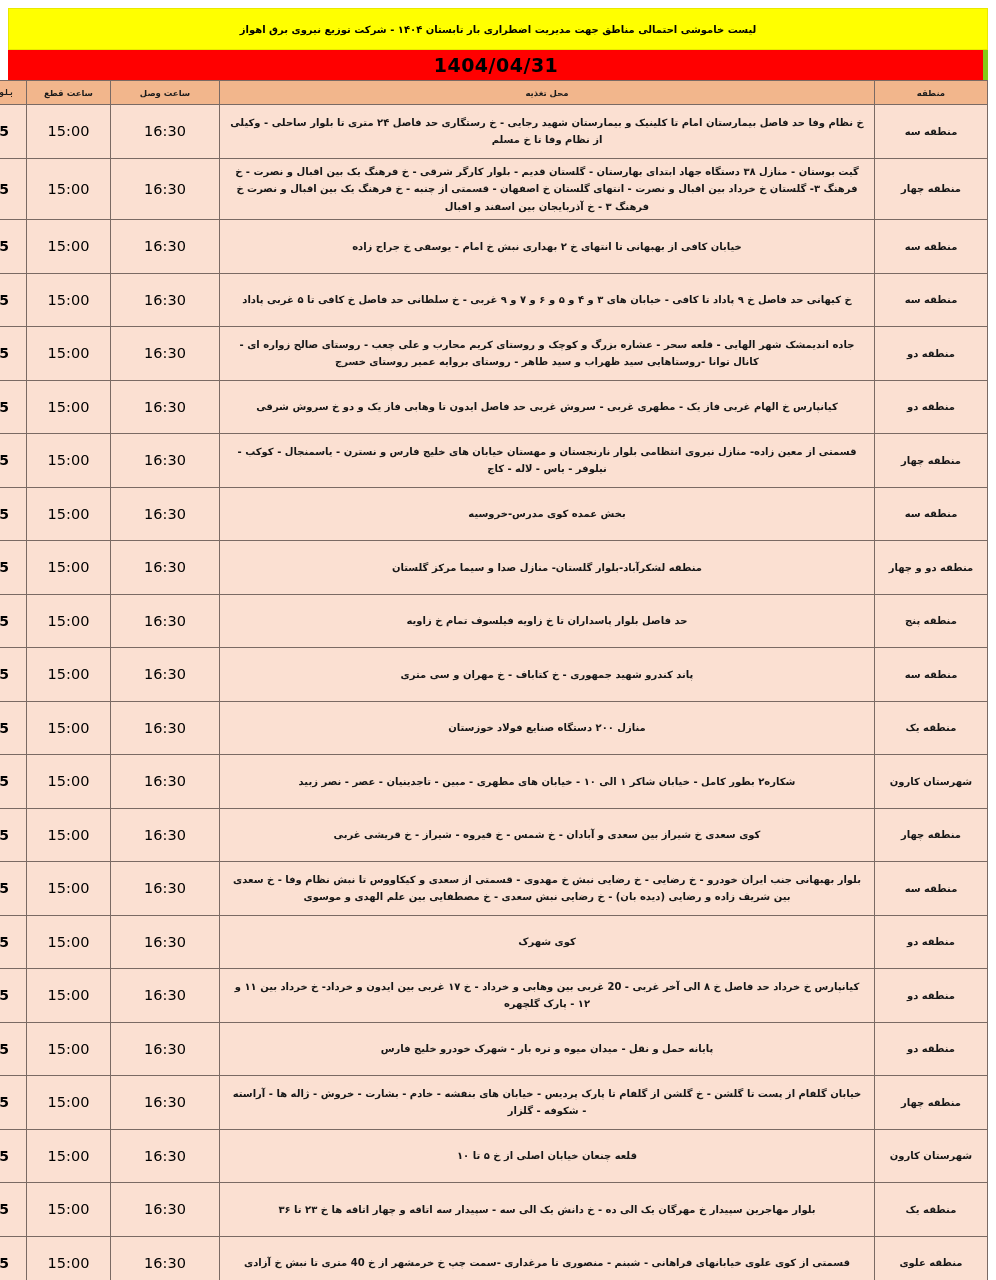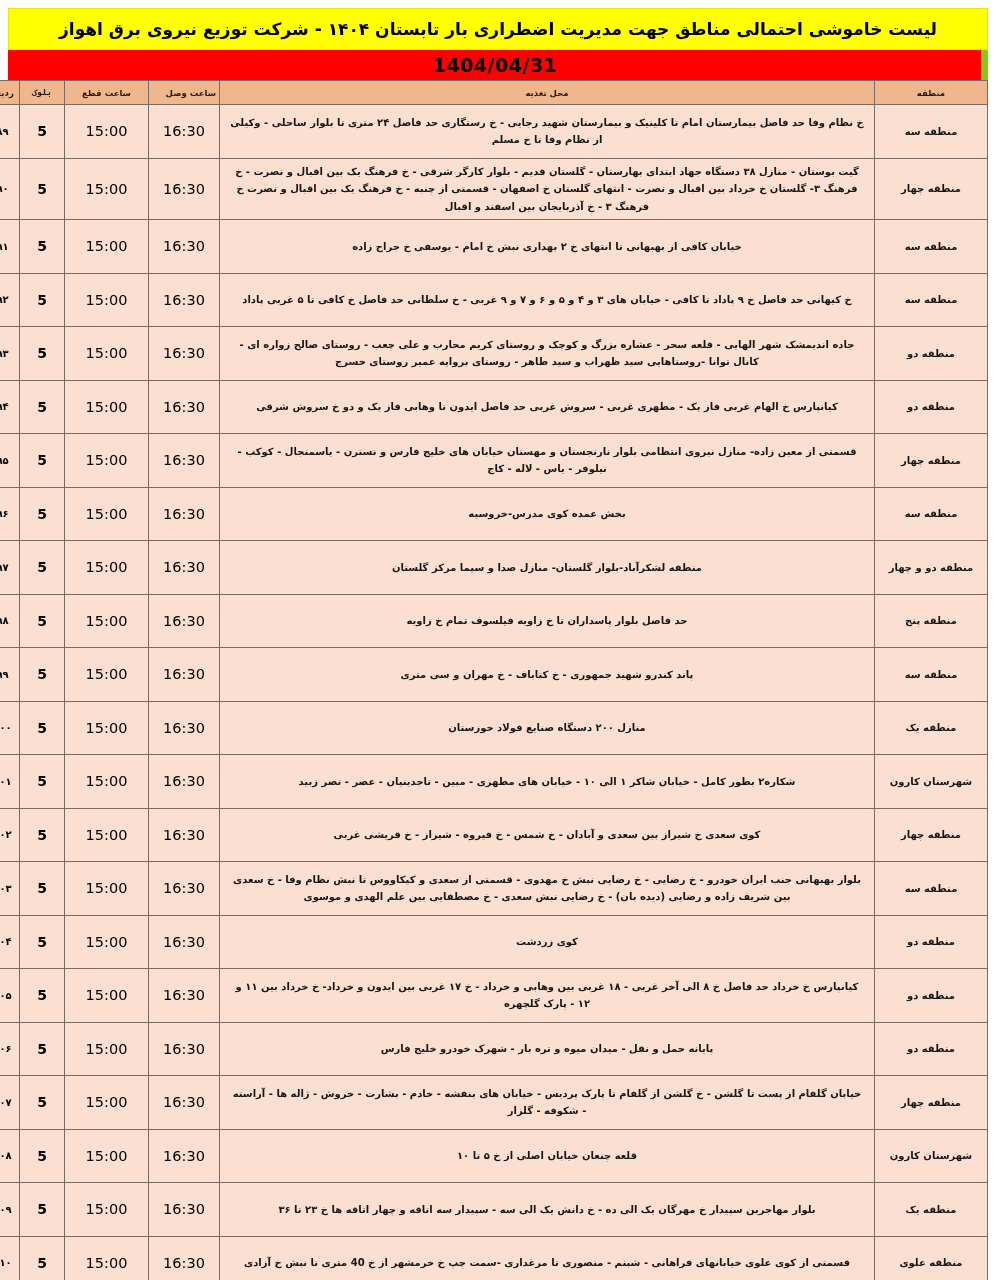--- a/index.html
+++ b/index.html
@@ -22,36 +22,36 @@
   .title-banner {
     background: #ffff00;
     height: 42px;
     display: flex;
     align-items: center;
     justify-content: center;
     border: 1px solid #e8e800;
     box-sizing: border-box;
   }
   .title-banner .title-text {
-    font-size: 17px;
+    font-size: 10px;
     font-weight: bold;
     color: #000000;
     letter-spacing: 0;
     text-align: center;
     padding: 0 10px;
   }
   
   .date-banner {
     background: #ff0000;
     height: 30px;
     display: flex;
     align-items: center;
     justify-content: center;
     border-left: 1px solid #ff0000;
-    border-right: 7px solid #84cc16;
+    border-right: 5px solid #84cc16;
     box-sizing: border-box;
   }
   .date-banner .date-text {
     font-size: 19px;
     font-weight: bold;
     color: #000000;
     direction: ltr;
     letter-spacing: 0.5px;
   }
   
@@ -71,21 +71,21 @@
     background: #f2b68c;
     font-size: 8.5px;
     font-weight: bold;
     color: #1b1b1b;
     height: 24px;
     padding: 2px 3px;
     text-align: center;
   }
   th.col-region  { width: 113px;  }
   th.col-place   { width: 655px; }
-  th.col-on      { width: 71px; text-align: right;  }
+  th.col-on      { width: 109px;  }
   th.col-off     { width: 84px;  }
   th.col-block   { width: 45px; font-family: Liberation Mono, monospace;  }
   th.col-no      { width: 34px;  }
 
   tbody td {
     background: #fbe0d2;
     padding: 4px 6px;
     text-align: center;
   }
   tbody tr { height: 53.5px; }
@@ -261,29 +261,29 @@
         <tr>
           <td class="cell-region">منطقه سه</td>
           <td class="cell-place">بلوار بهبهانی جنب ایران خودرو - خ رضایی - خ رضایی نبش خ مهدوی - قسمتی از سعدی و کیکاووس تا نبش نظام وفا - خ سعدی بین شریف زاده و رضایی (دیده بان) - خ رضایی نبش سعدی - خ مصطفایی بین علم الهدی و موسوی</td>
           <td class="cell-time">16:30</td>
           <td class="cell-time">15:00</td>
           <td class="cell-block">5</td>
           <td class="cell-no">۱۰۳</td>
         </tr>
         <tr>
           <td class="cell-region">منطقه دو</td>
-          <td class="cell-place">کوی زردشت</td>
+          <td class="cell-place">کوی شهرک</td>
           <td class="cell-time">16:30</td>
           <td class="cell-time">15:00</td>
           <td class="cell-block">5</td>
           <td class="cell-no">۱۰۴</td>
         </tr>
         <tr>
           <td class="cell-region">منطقه دو</td>
-          <td class="cell-place">کیانپارس خ خرداد حد فاصل خ ۸ الی آخر غربی - ۱۸ غربی بین وهابی و خرداد - خ ۱۷ غربی بین ایدون و خرداد- خ خرداد بین ۱۱ و ۱۲ - پارک گلچهره</td>
+          <td class="cell-place">کیانپارس خ خرداد حد فاصل خ ۸ الی آخر غربی - 20 غربی بین وهابی و خرداد - خ ۱۷ غربی بین ایدون و خرداد- خ خرداد بین ۱۱ و ۱۲ - پارک گلچهره</td>
           <td class="cell-time">16:30</td>
           <td class="cell-time">15:00</td>
           <td class="cell-block">5</td>
           <td class="cell-no">۱۰۵</td>
         </tr>
         <tr>
           <td class="cell-region">منطقه دو</td>
           <td class="cell-place">پایانه حمل و نقل - میدان میوه و تره بار - شهرک خودرو خلیج فارس</td>
           <td class="cell-time">16:30</td>
           <td class="cell-time">15:00</td>

